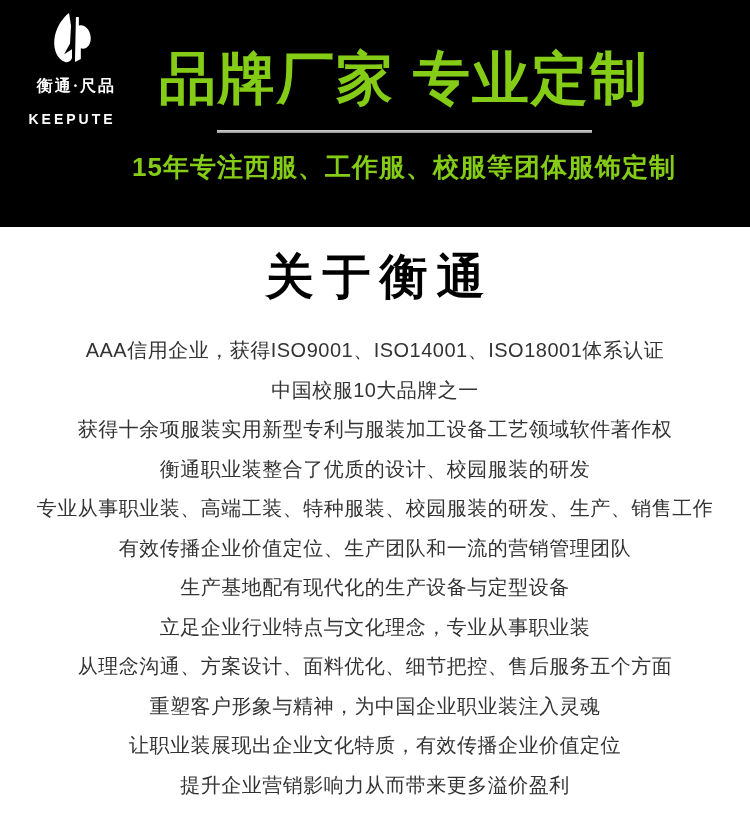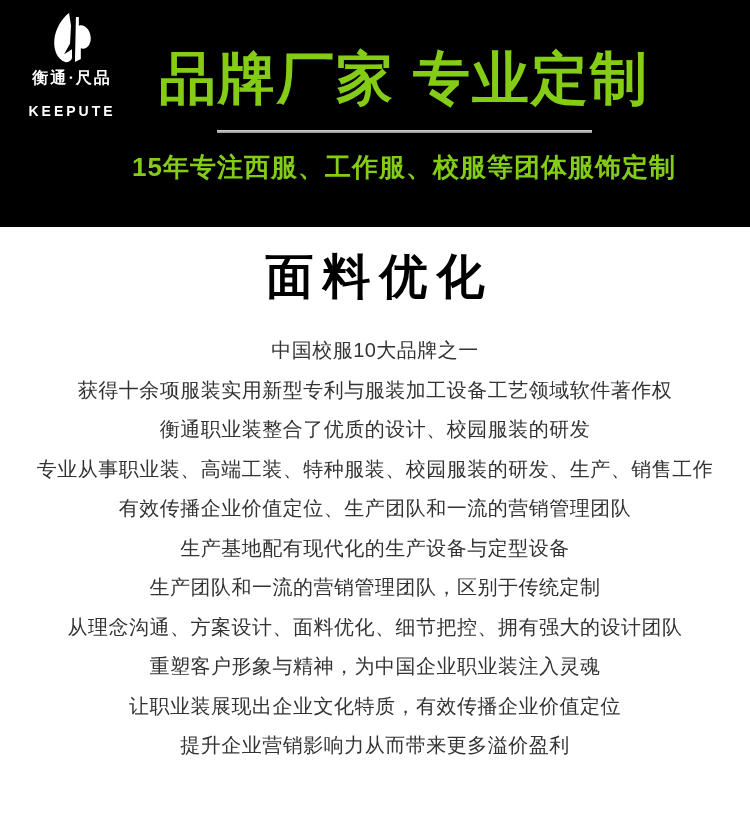--- a/index.html
+++ b/index.html
@@ -16,21 +16,21 @@
     background:#000000;
   }
   .logo {
     position:absolute; left:28px; top:11px; width:88px;
     text-align:center; color:#ffffff;
   }
   .logo-mark { width:40px; height:51px; display:block; margin:2px auto 0; }
   .brand-cn {
     font-family:"Liberation Serif","DejaVu Serif",serif;
     font-size:16px; font-weight:bold; letter-spacing:2px;
-    color:#ffffff; margin-top:4px; white-space:nowrap;
+    color:#ffffff; margin-top:12px; white-space:nowrap;text-align:right;
   }
   .brand-en {
     font-size:14px; font-weight:bold; letter-spacing:3px;
     color:#ffffff; margin-top:14px; white-space:nowrap;
   }
   .hero-content {
     position:absolute; left:4px; top:0; width:750px;
     text-align:center; padding-left:50px; color:#84cc16;
   }
   .hero-title {
@@ -79,30 +79,31 @@
 
     <div class="hero-content">
       <h1 class="hero-title">品牌厂家 专业定制</h1>
       <div class="hero-divider"></div>
       <p class="hero-subtitle">15年专注西服、工作服、校服等团体服饰定制</p>
     </div>
 
   </header>
 
   <section class="about">
-    <h2 class="about-title">面料优化</h2>
+    <h2 class="about-title">关于衡通</h2>
 
     <div class="about-lines">
+      <p>AAA信用企业，获得ISO9001、ISO14001、ISO18001体系认证</p>
       <p>中国校服10大品牌之一</p>
       <p>获得十余项服装实用新型专利与服装加工设备工艺领域软件著作权</p>
       <p>衡通职业装整合了优质的设计、校园服装的研发</p>
       <p>专业从事职业装、高端工装、特种服装、校园服装的研发、生产、销售工作</p>
       <p>有效传播企业价值定位、生产团队和一流的营销管理团队</p>
       <p>生产基地配有现代化的生产设备与定型设备</p>
-      <p>生产团队和一流的营销管理团队，区别于传统定制</p>
-      <p>从理念沟通、方案设计、面料优化、细节把控、拥有强大的设计团队</p>
+      <p>立足企业行业特点与文化理念，专业从事职业装</p>
+      <p>从理念沟通、方案设计、面料优化、细节把控、售后服务五个方面</p>
       <p>重塑客户形象与精神，为中国企业职业装注入灵魂</p>
       <p>让职业装展现出企业文化特质，有效传播企业价值定位</p>
       <p>提升企业营销影响力从而带来更多溢价盈利</p>
     </div>
   </section>
 
 </div>
 
 </body></html>

